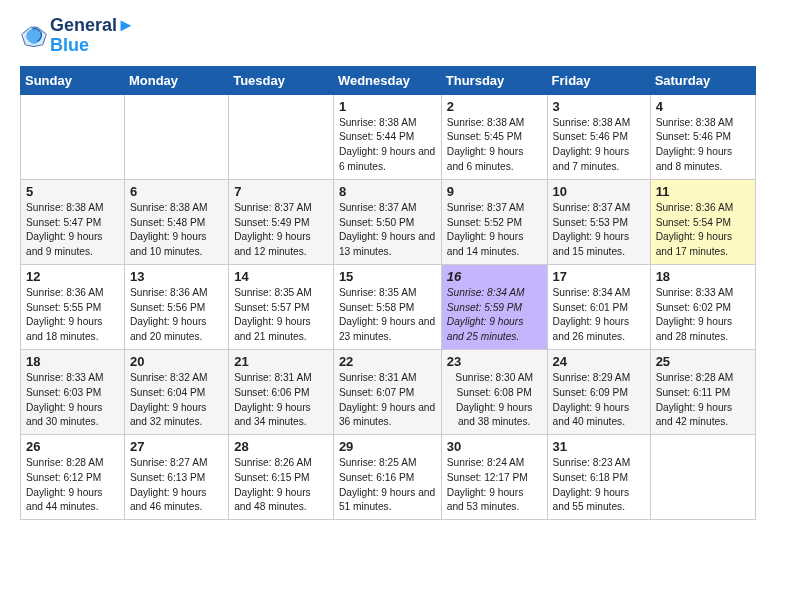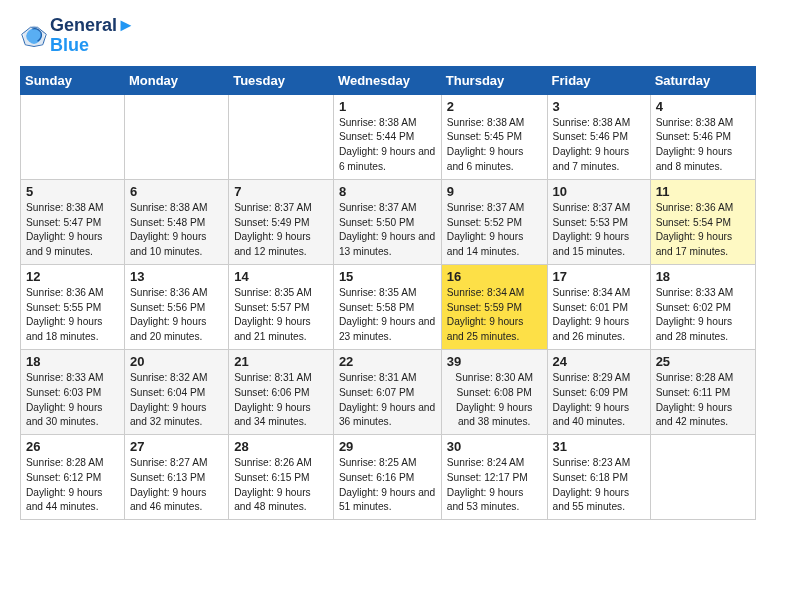--- a/index.html
+++ b/index.html
@@ -212,21 +212,21 @@
             <div class="cell-text" style="white-space: pre-line;">Sunrise: 8:35 AM
 Sunset: 5:57 PM
 Daylight: 9 hours and 21 minutes.</div>
           </td>
           <td style="background: rgb(255, 255, 255);">
             <span class="day-num">15</span>
             <div class="cell-text" style="white-space: pre-line;">Sunrise: 8:35 AM
 Sunset: 5:58 PM
 Daylight: 9 hours and 23 minutes.</div>
           </td>
-          <td style="background: #fde047;">
+          <td style="background: #c4b5fd; font-style: italic;">
             <span class="day-num">16</span>
             <div class="cell-text" style="white-space: pre-line;">Sunrise: 8:34 AM
 Sunset: 5:59 PM
 Daylight: 9 hours and 25 minutes.</div>
           </td>
           <td style="background: rgb(255, 255, 255);">
             <span class="day-num">17</span>
             <div class="cell-text" style="white-space: pre-line;">Sunrise: 8:34 AM
 Sunset: 6:01 PM
 Daylight: 9 hours and 26 minutes.</div>
@@ -257,21 +257,21 @@
 Sunset: 6:06 PM
 Daylight: 9 hours and 34 minutes.</div>
           </td>
           <td style="background: rgb(245, 245, 245);">
             <span class="day-num">22</span>
             <div class="cell-text" style="white-space: pre-line;">Sunrise: 8:31 AM
 Sunset: 6:07 PM
 Daylight: 9 hours and 36 minutes.</div>
           </td>
           <td style="background: rgb(245, 245, 245);">
-            <span class="day-num">39</span>
+            <span class="day-num">23</span>
             <div class="cell-text" style="white-space: pre-line; text-align: center;">Sunrise: 8:30 AM
 Sunset: 6:08 PM
 Daylight: 9 hours and 38 minutes.</div>
           </td>
           <td style="background: rgb(245, 245, 245);">
             <span class="day-num">24</span>
             <div class="cell-text" style="white-space: pre-line;">Sunrise: 8:29 AM
 Sunset: 6:09 PM
 Daylight: 9 hours and 40 minutes.</div>
           </td>

